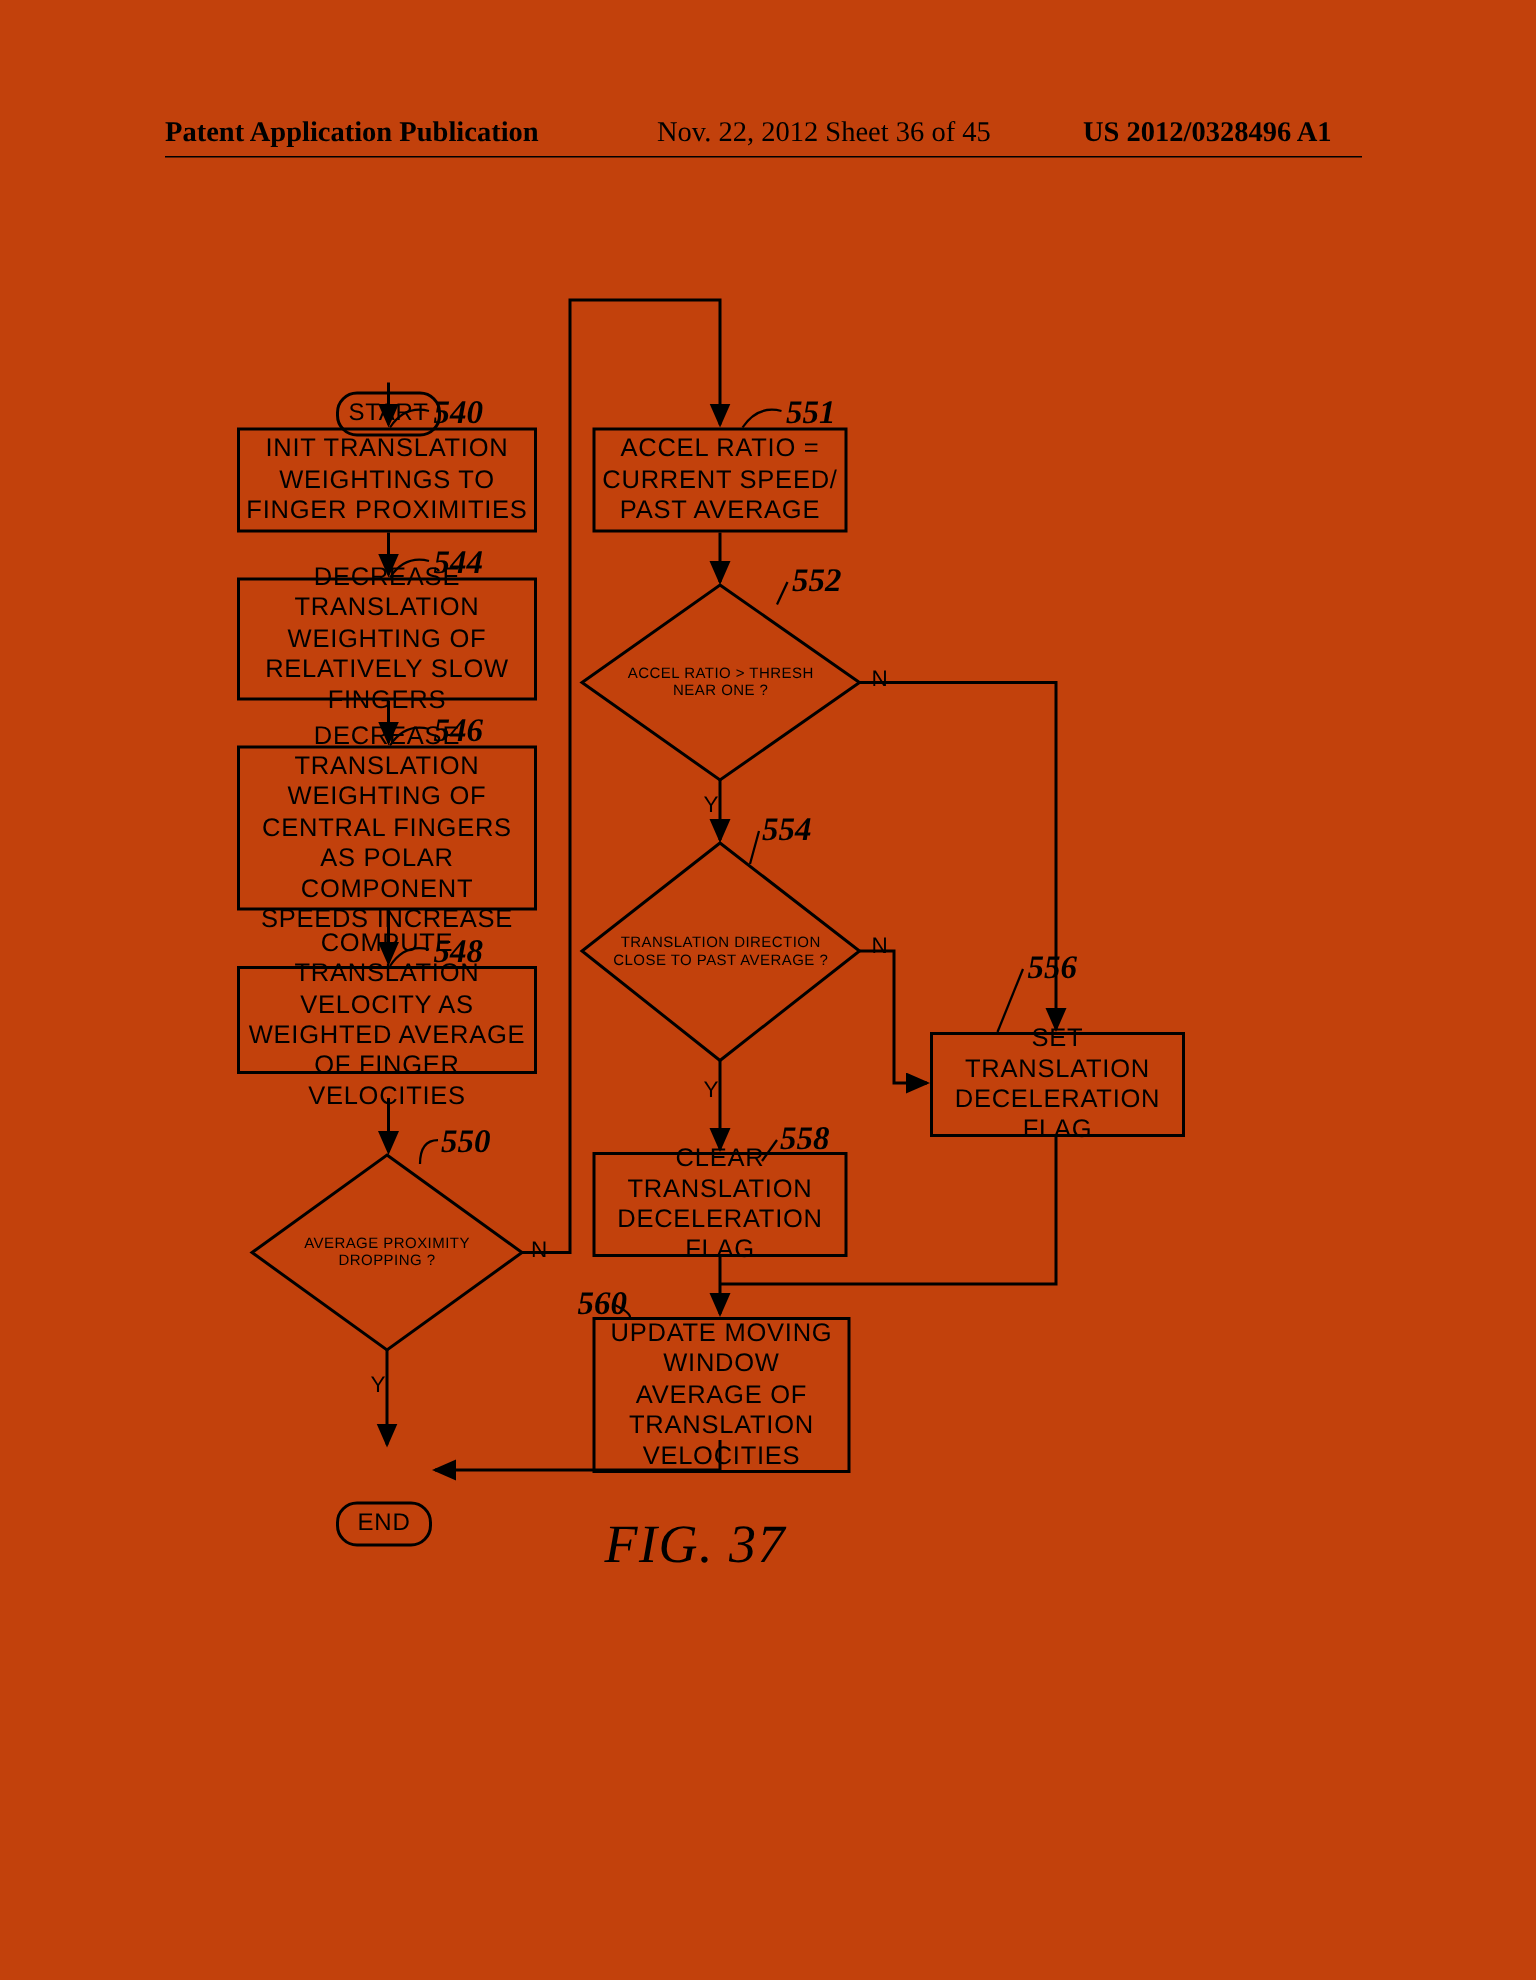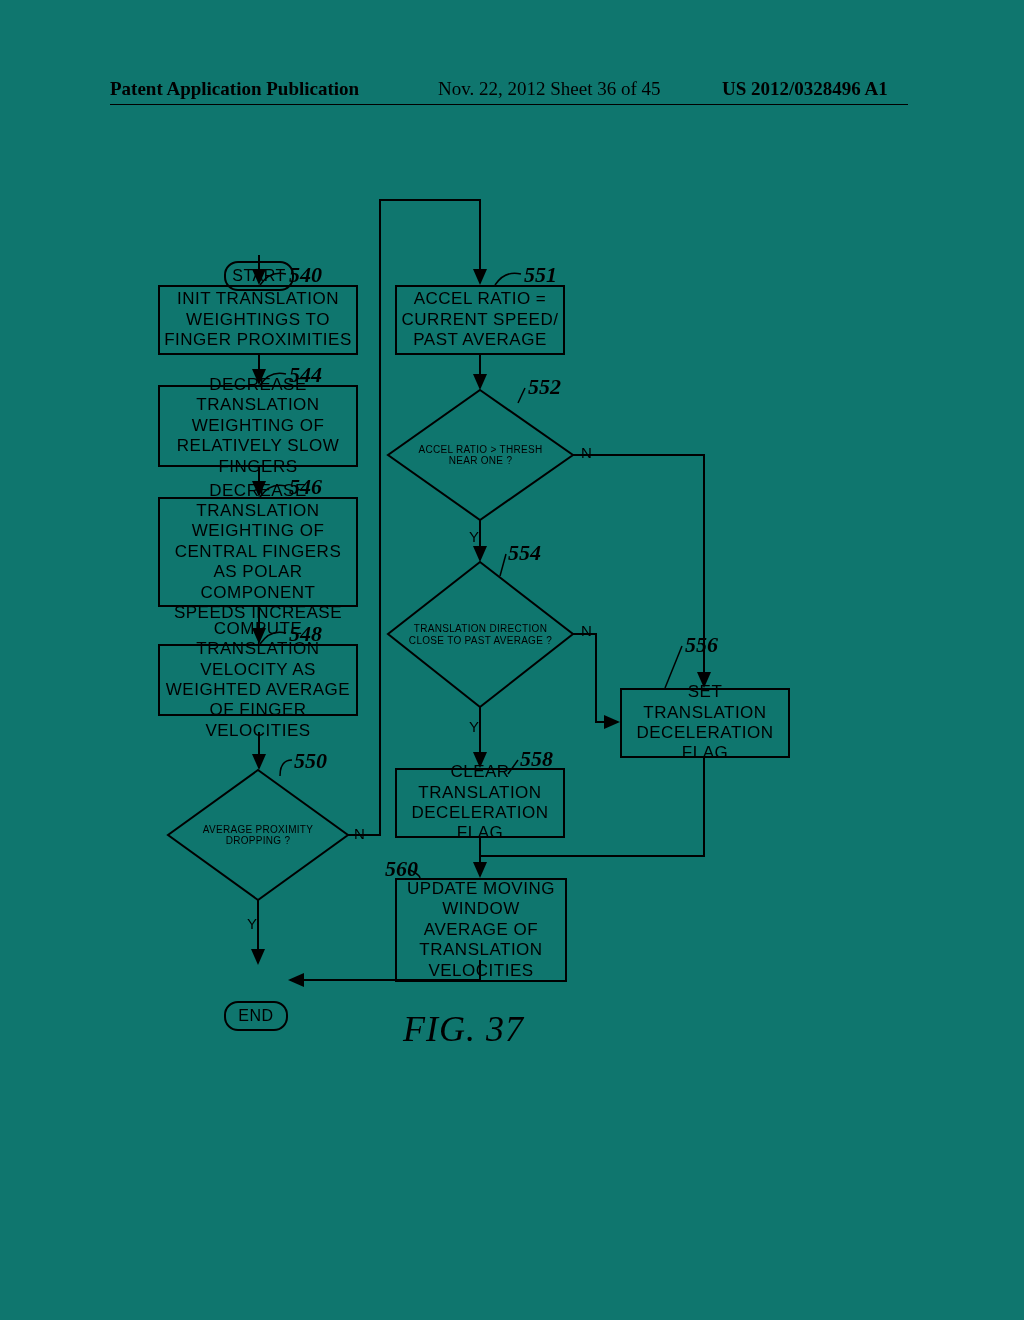--- a/index.html
+++ b/index.html
@@ -5,21 +5,21 @@
   html, body {
     margin: 0;
     padding: 0;
     background: #fff;
     font-family: Arial, Helvetica, sans-serif;
   }
   .page {
     position: relative;
     width: 1024px;
     height: 1320px;
-    background: #0f766e;
+    background: #c2410c;
   }
   .hdr {
     position: absolute;
     top: 78px;
     font-family: "Times New Roman", Times, serif;
     font-size: 19px;
     color: #000;
   }
   .hdr.bold { font-weight: bold; }
   .hline {

